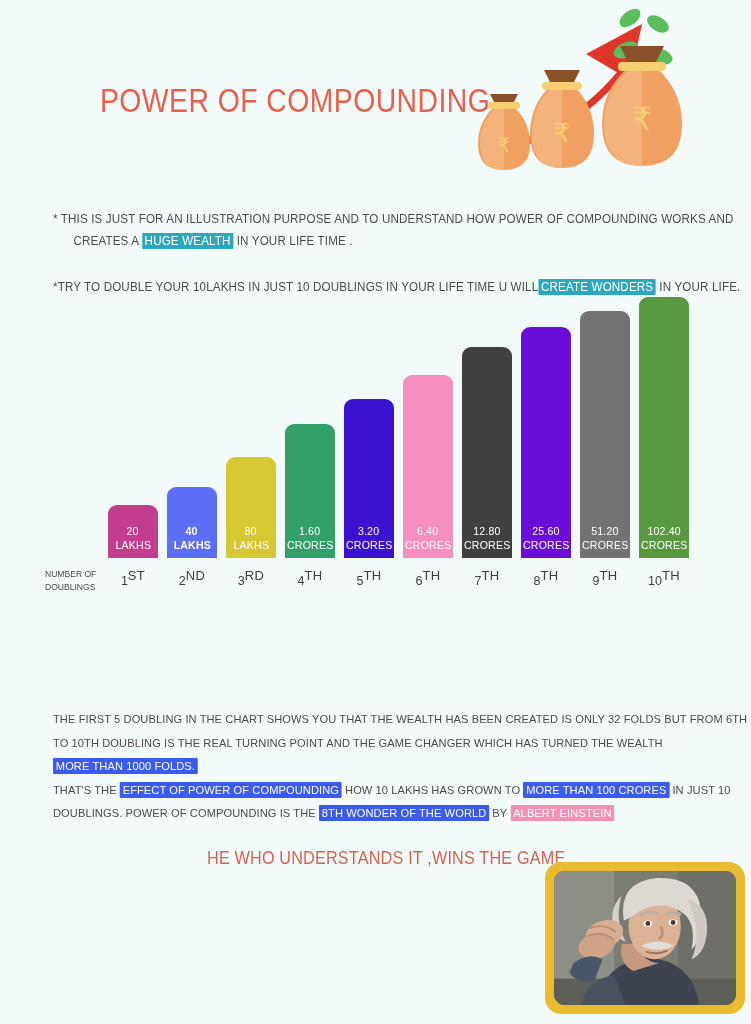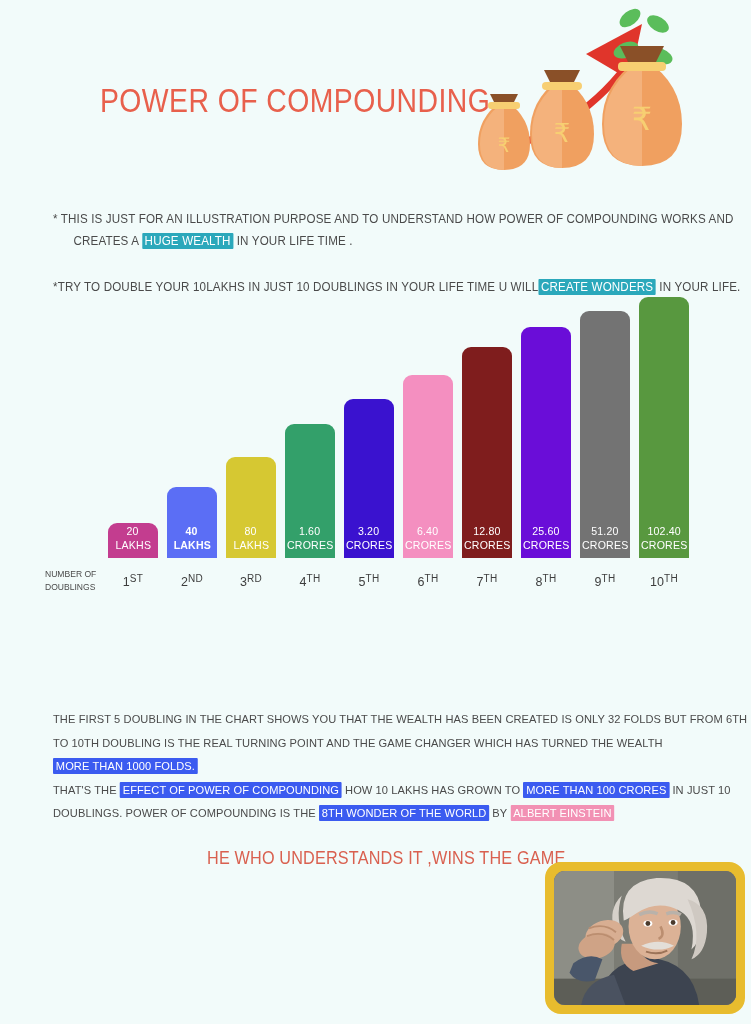--- a/index.html
+++ b/index.html
@@ -46,21 +46,21 @@
     display:flex;flex-direction:column;justify-content:flex-end;
     align-items:center;padding-bottom:6px;box-sizing:border-box;
   }
   .bar .v,.bar .u{
     color:#fff;font-size:11.5px;line-height:13.5px;letter-spacing:.2px;
     transform:scaleX(.92);
   }
   .axislabels{position:absolute;left:108px;bottom:62px;width:590px;
               display:flex;gap:9px;}
   .ax{width:50px;text-align:center;font-size:12.5px;color:#3d3d3d;}
-  .ax sup{font-size:10px;letter-spacing:.3px;vertical-align:.35em;}
+  .ax sup{font-size:13px;letter-spacing:.3px;vertical-align:.35em;}
   .axistitle{
     position:absolute;left:45px;bottom:56px;width:62px;
     font-size:9px;line-height:13px;color:#4a4a4a;text-align:left;
     transform:scaleX(.95);transform-origin:left center;
   }
 
   
   .outro{position:absolute;left:53px;top:708px;width:665px;}
   .oline{
     font-size:11.8px;line-height:23.5px;letter-spacing:.1px;color:#4a4a4a;
@@ -133,21 +133,21 @@
 
   <div class="intro">
     <div class="tline">* THIS IS JUST FOR AN ILLUSTRATION PURPOSE AND TO UNDERSTAND HOW POWER OF  COMPOUNDING WORKS AND</div>
     <div class="tline indent"><span>CREATES A </span><mark class="teal">HUGE WEALTH</mark><span> IN YOUR LIFE TIME .</span></div>
     <div class="gap"></div>
     <div class="tline"><span>*TRY TO DOUBLE YOUR  10LAKHS IN JUST 10 DOUBLINGS IN YOUR LIFE TIME U WILL</span><mark class="teal">CREATE WONDERS</mark><span> IN YOUR LIFE.</span></div>
   </div>
 
   <div class="chart">
     <div class="bars" id="bars">
-        <div class="bar" style="height: 35px; background: rgb(195, 61, 143);">
+        <div class="bar" style="height: 53px; background: rgb(195, 61, 143);">
           <div class="v">20</div>
           <div class="u">LAKHS</div>
         </div>
         <div class="bar" style="height: 71px; background: rgb(91, 110, 245); font-weight: bold;">
           <div class="v">40</div>
           <div class="u">LAKHS</div>
         </div>
         <div class="bar" style="height: 101px; background: rgb(214, 200, 50);">
           <div class="v">80</div>
           <div class="u">LAKHS</div>
@@ -157,21 +157,21 @@
           <div class="u">CRORES</div>
         </div>
         <div class="bar" style="height: 159px; background: rgb(58, 18, 207); justify-content: flex-end;">
           <div class="v">3.20</div>
           <div class="u">CRORES</div>
         </div>
         <div class="bar" style="height: 183px; background: rgb(244, 143, 192);">
           <div class="v">6.40</div>
           <div class="u">CRORES</div>
         </div>
-        <div class="bar" style="height: 211px; background: #7f1d1d;">
+        <div class="bar" style="height: 211px; background: #404040;">
           <div class="v">12.80</div>
           <div class="u">CRORES</div>
         </div>
         <div class="bar" style="height: 231px; background: rgb(106, 13, 216); justify-content: flex-end;">
           <div class="v">25.60</div>
           <div class="u">CRORES</div>
         </div>
         <div class="bar" style="height: 247px; background: #737373;">
           <div class="v">51.20</div>
           <div class="u">CRORES</div>

